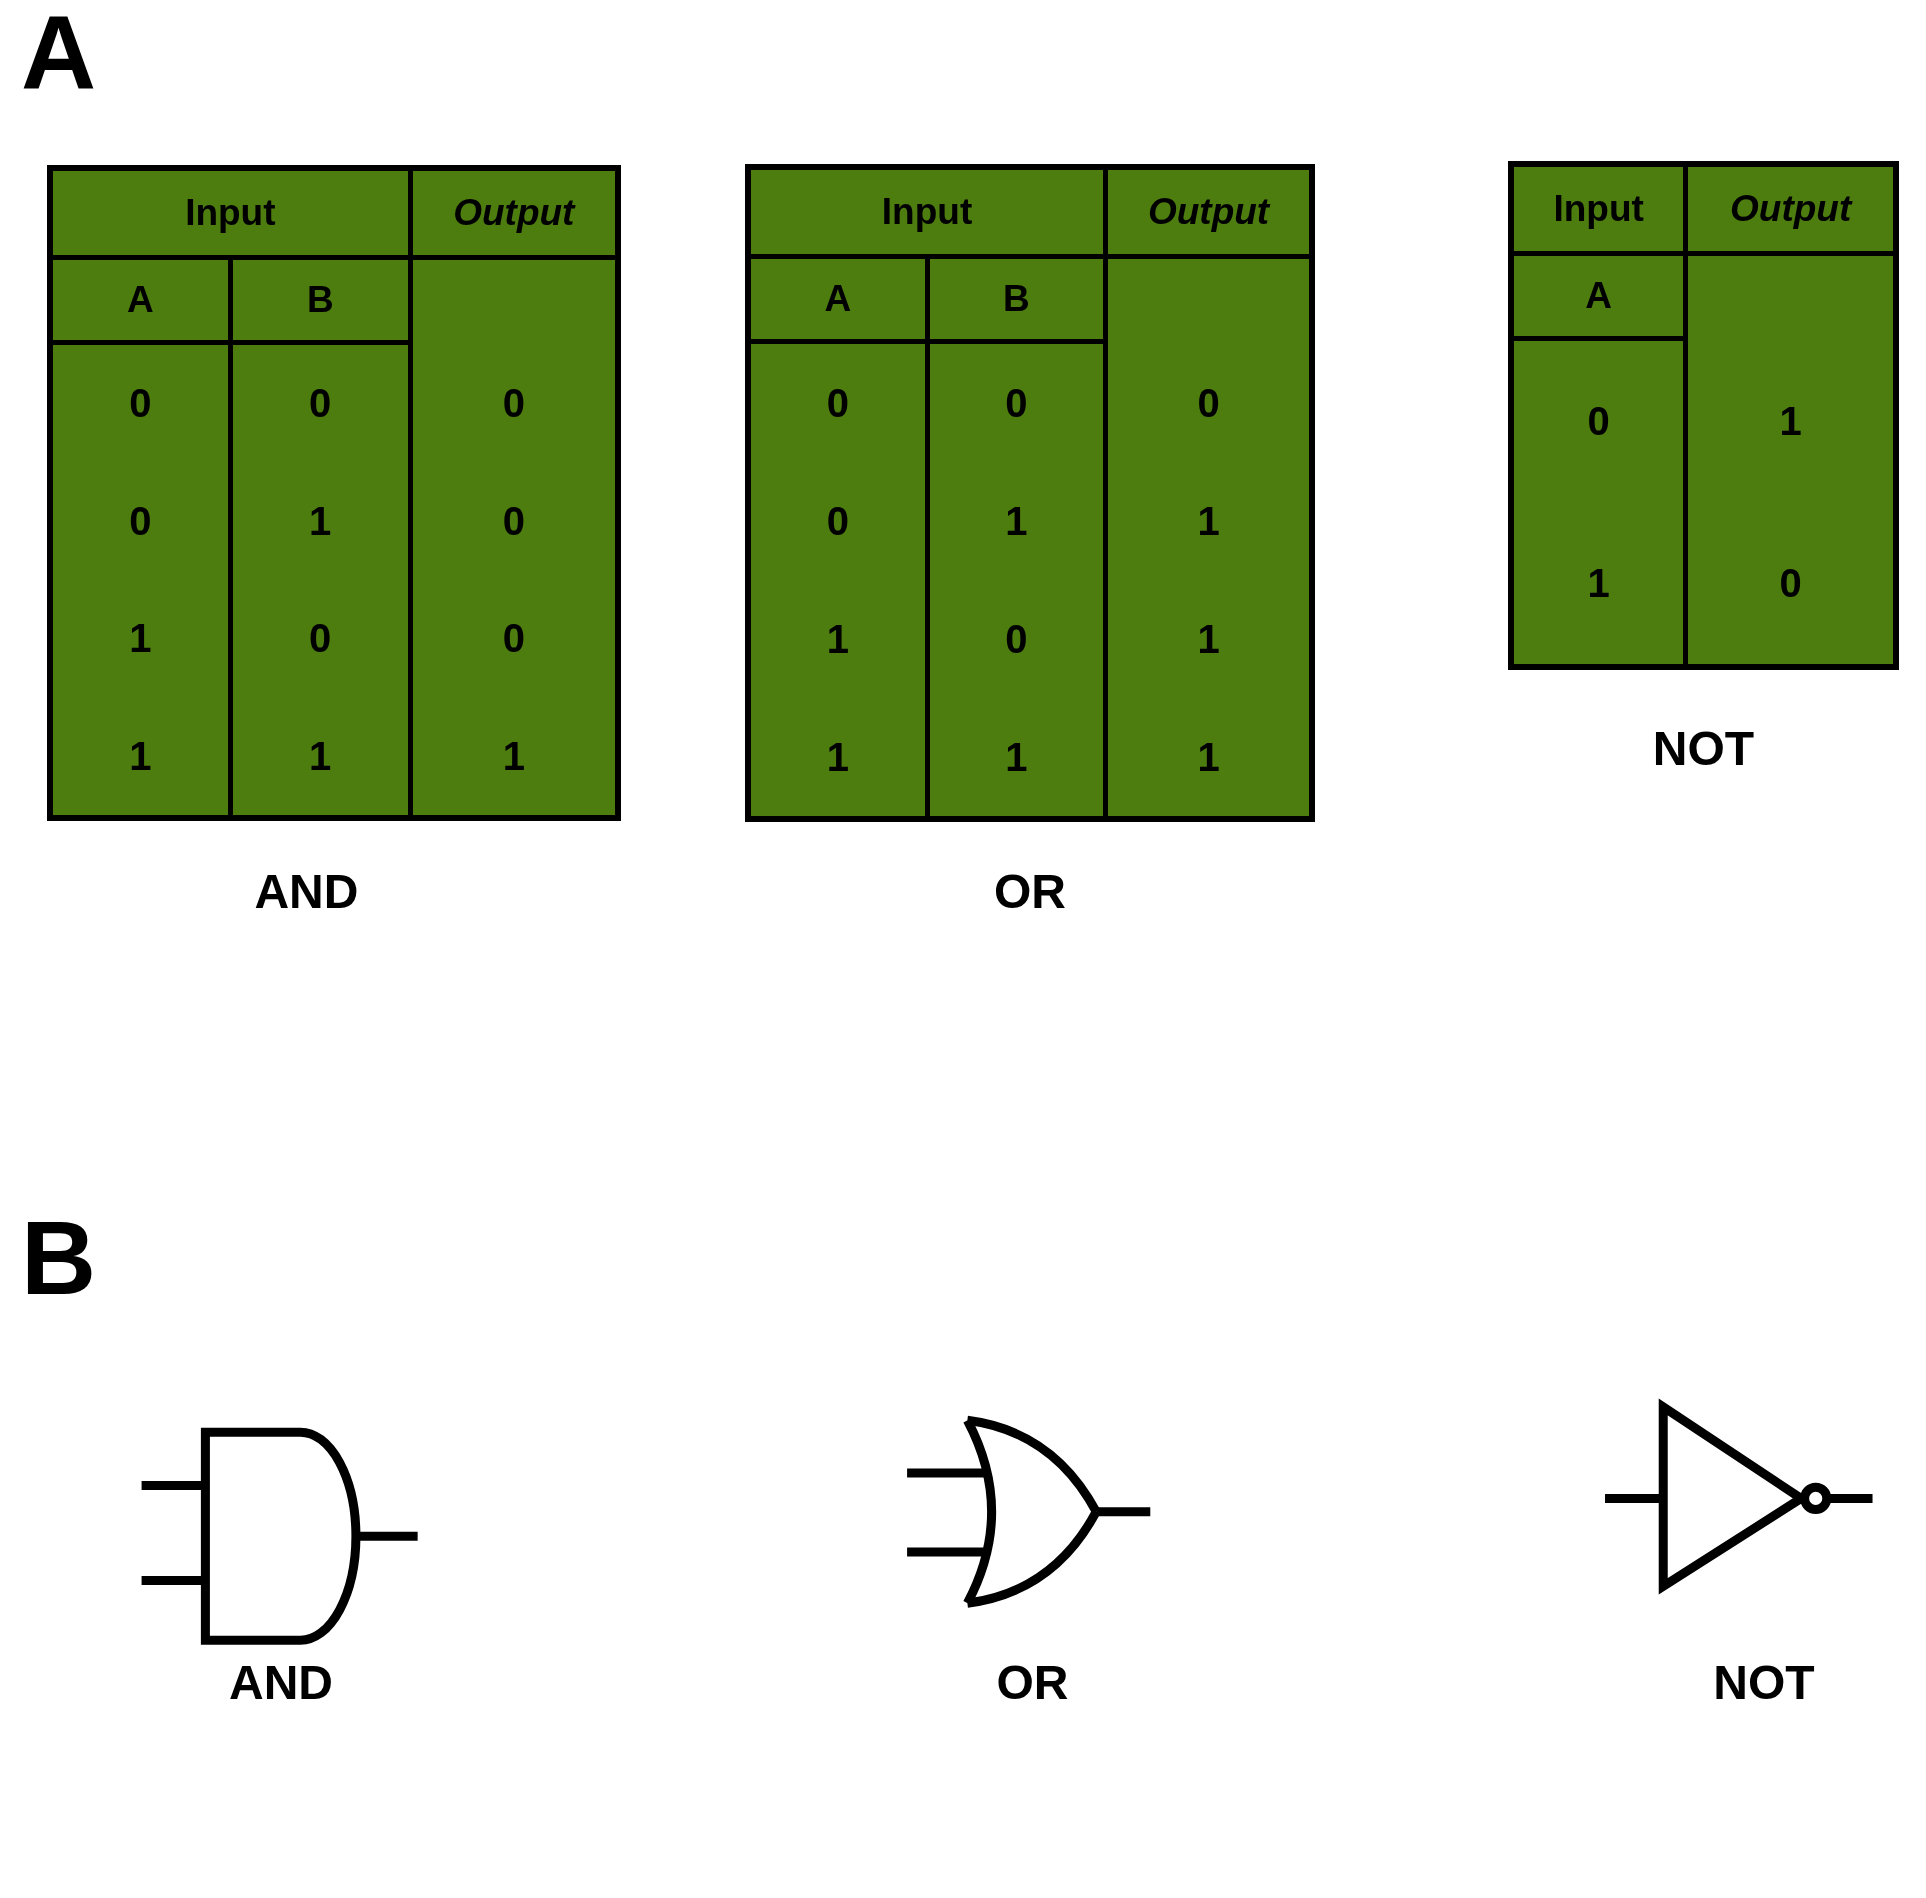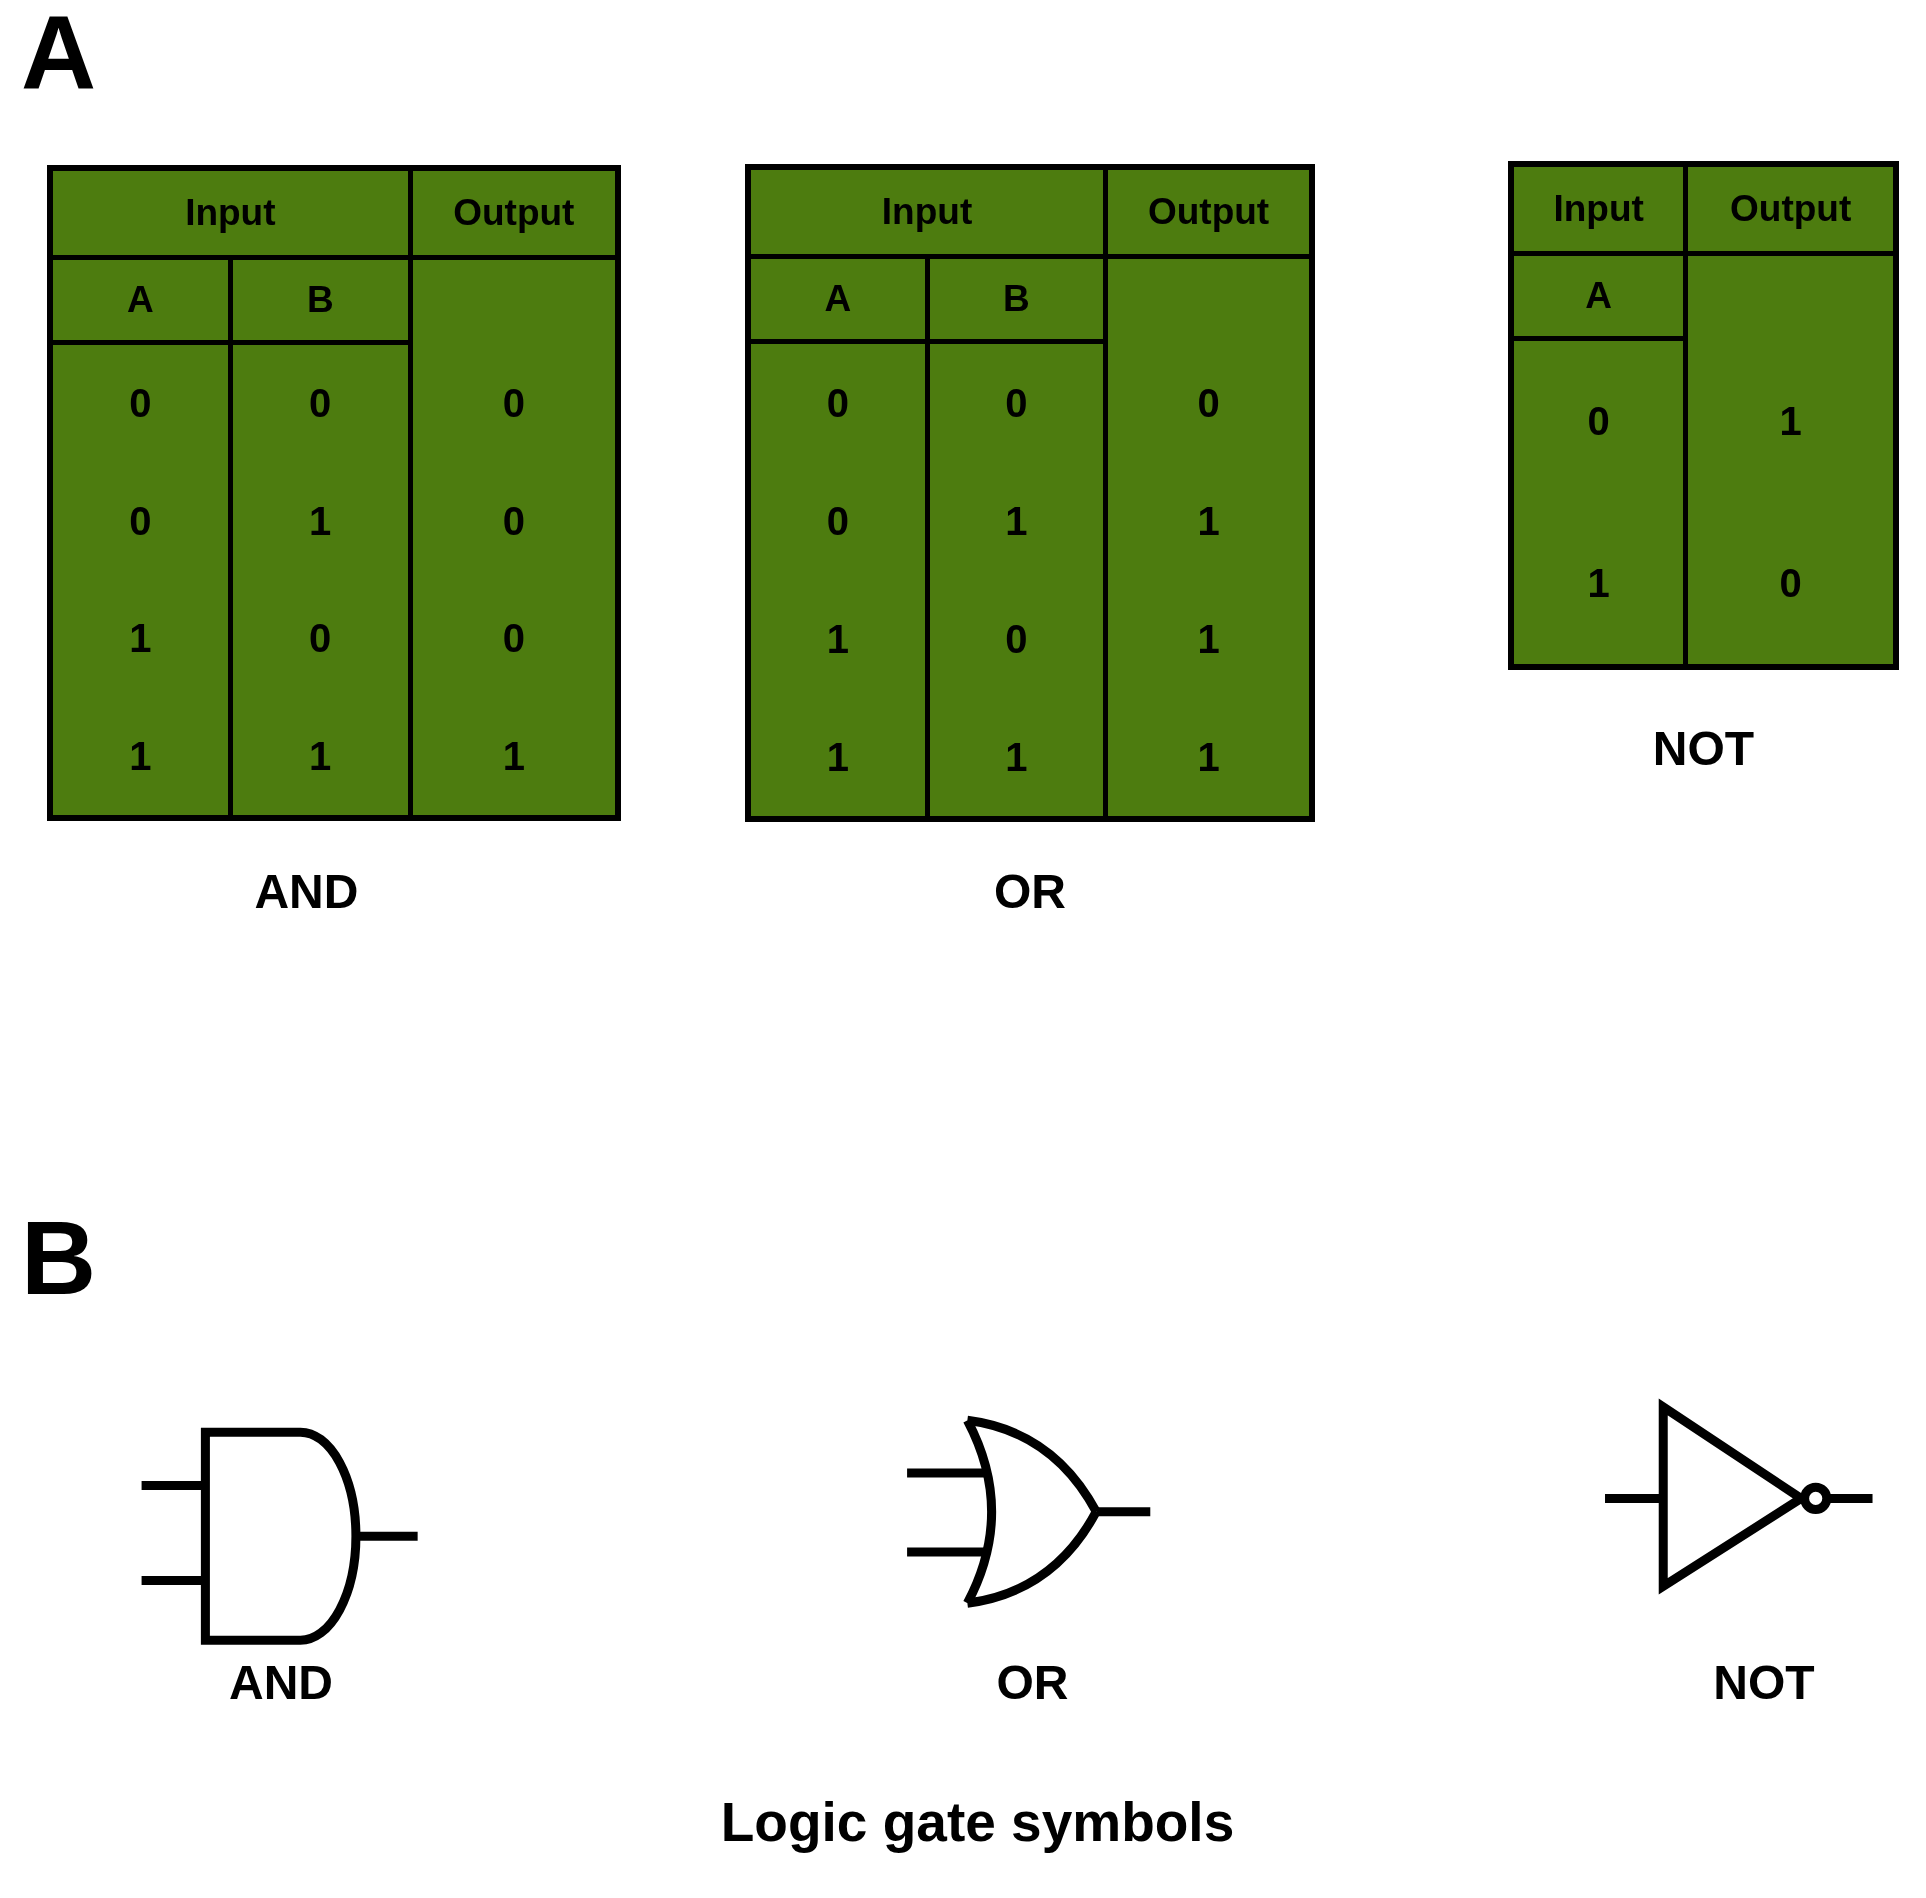--- a/index.html
+++ b/index.html
@@ -12,21 +12,21 @@
   .sec-label{font-weight:700;font-size:104px;line-height:1;color:#000;}
   
   .ttable{
     position:absolute;border:6.2px solid #000;background:#4d7c0f;
     display:flex;flex-direction:column;box-sizing:border-box;
   }
   .t-hdr1{display:flex;height:89px;flex:none;box-sizing:border-box;border-bottom:5.5px solid #000;}
   .t-hcell{display:flex;align-items:center;justify-content:center;
     font-size:37px;font-weight:700;box-sizing:border-box;}
   .t-input{width:64%;border-right:5.5px solid #000;}
-  .t-output{flex:1;}
+  .t-output{flex:1;font-style:italic;}
   .t-hdr2{display:flex;height:85px;flex:none;}
   .t-sub{width:32%;display:flex;align-items:center;justify-content:center;
     font-size:37px;font-weight:700;box-sizing:border-box;
     border-right:5.5px solid #000;border-bottom:5.5px solid #000;}
   .t-sub-blank{flex:1;}
   .t-body{flex:1;display:flex;min-height:0;}
   .t-col{width:32%;display:flex;flex-direction:column;justify-content:space-around;
     align-items:center;box-sizing:border-box;border-right:5.5px solid #000;
     font-size:40px;font-weight:700;}
   .t-col.t-out{flex:1;border-right:none;}
@@ -154,16 +154,15 @@
   </svg>
   <div class="t-label" style="left:887px;top:1659px;width:291px;">OR</div>
 
   <svg class="gate" style="left:1587px;top:1393px;" width="298" height="208" viewBox="0 0 430 300">
     <path d="M26,152 H110 M346,152 H412"></path>
     <path d="M110,20 L110,279 L309,152 Z"></path>
     <circle cx="330" cy="152" r="16"></circle>
   </svg>
   <div class="t-label" style="left:1615px;top:1659px;width:298px;">NOT</div>
 
-  <div class="caption" style="left:35px;top:1795px;width:1885px;">Logic gate symbols</div>
 
 </div>
 
 
 </body></html>

